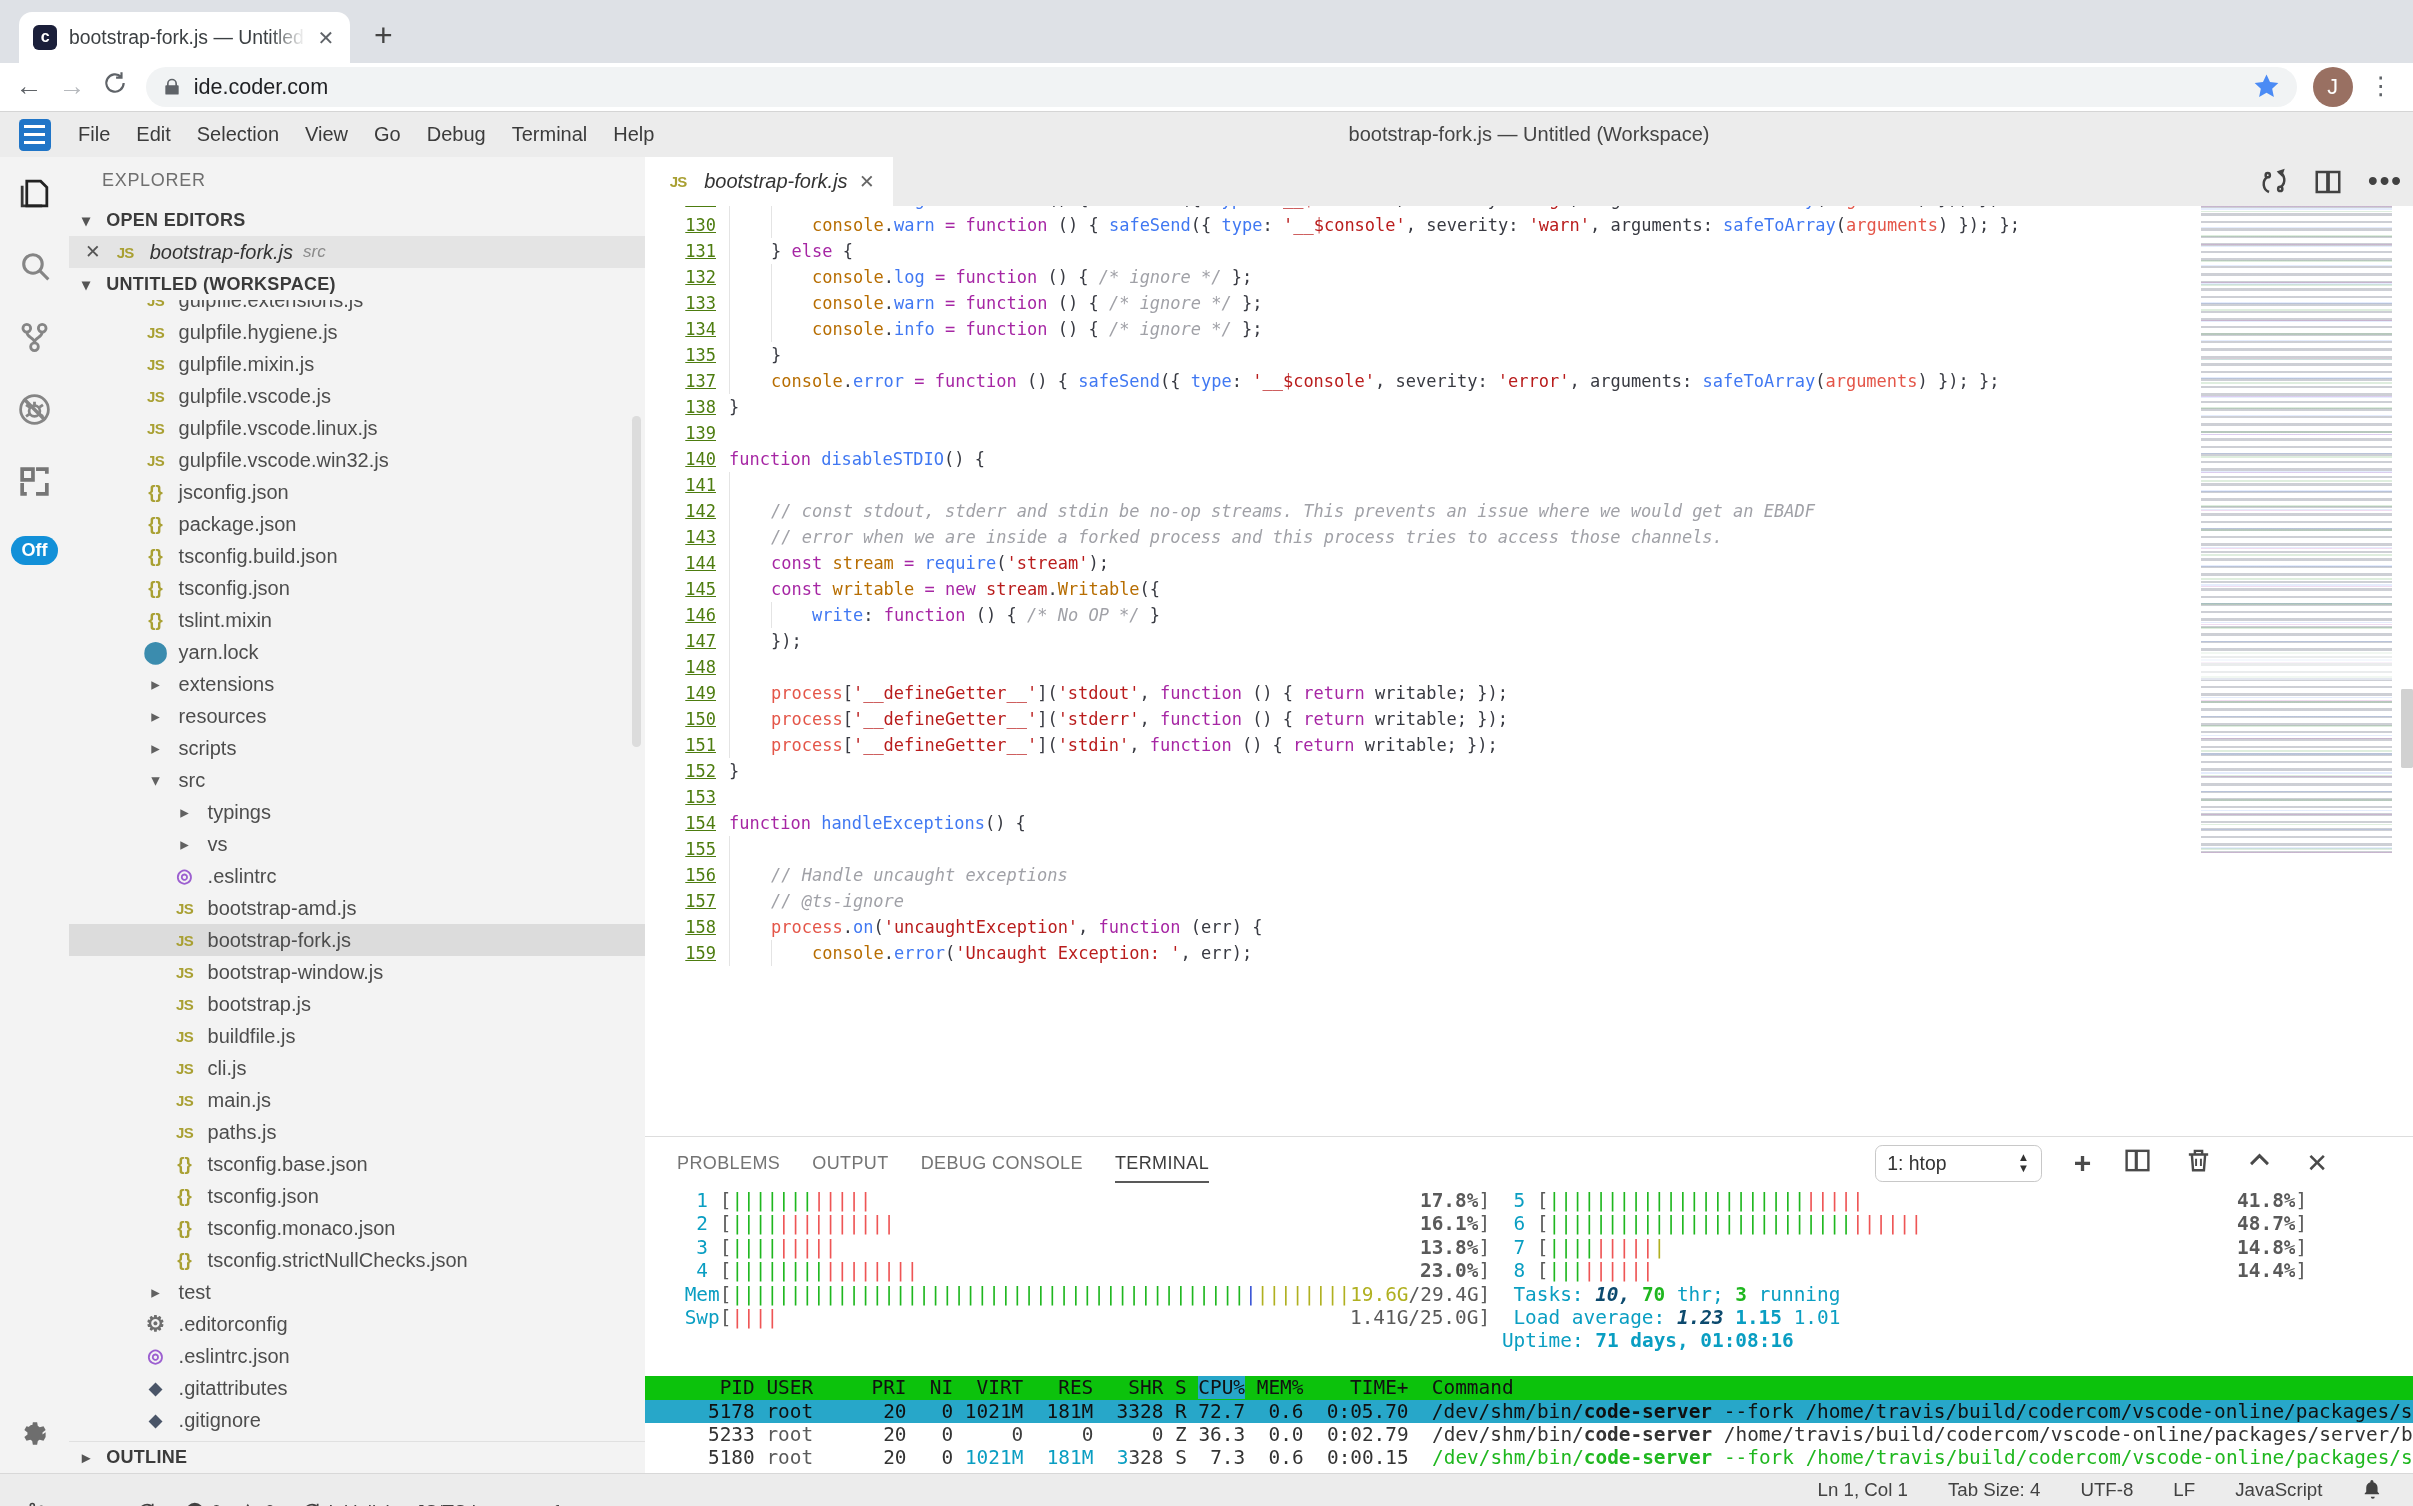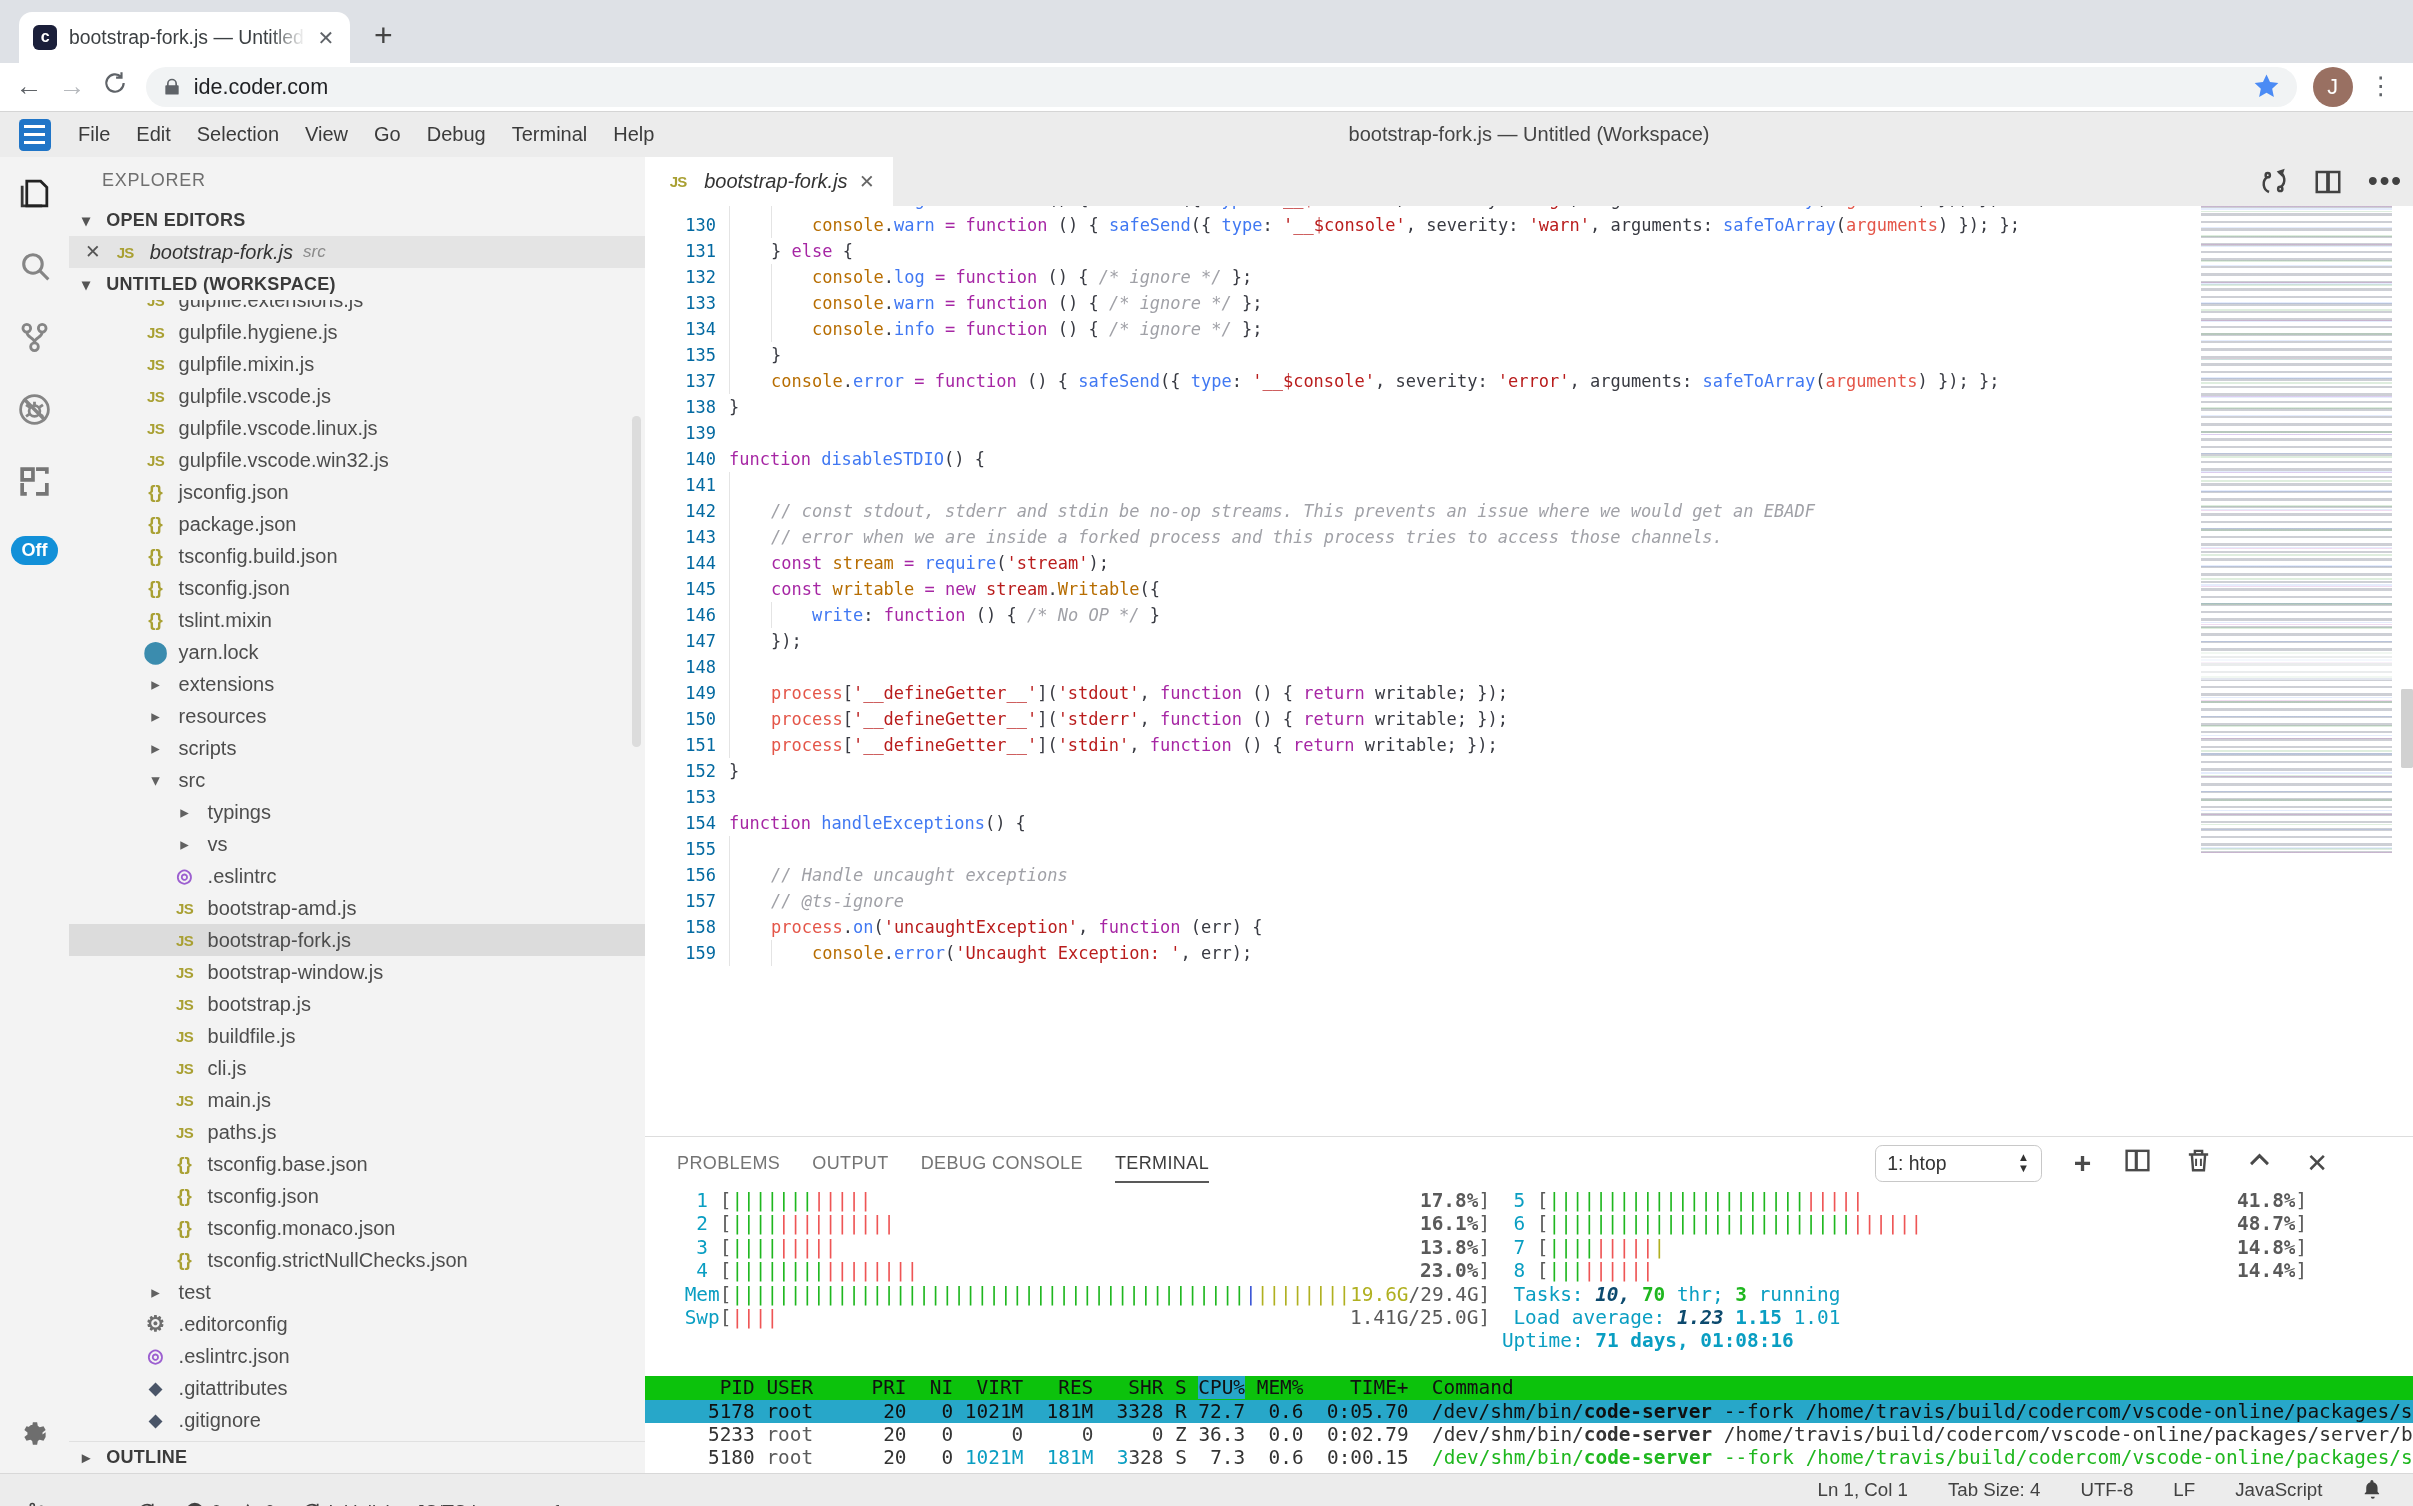--- a/index.html
+++ b/index.html
@@ -78,21 +78,21 @@
     align-items:center; gap:11.5px; padding:0 18.7px; }
   #etab .lbl { font-size:20px; font-style:italic; color:#333; }
   #etab .x { color:#666; font-size:18.7px; }
   #editoractions { position:absolute; right:11.5px; top:0; height:49px; display:flex; align-items:center; gap:24.4px; }
   #editoractions svg { width:30px; height:30px; }
   #editoractions .more { font-size:29px; color:#424242; letter-spacing:1.4px; line-height:14.4px;}
 
   #code { position:absolute; left:0; top:49px; width:1769px; height:930px; overflow:hidden;
     font:17px/26px "DejaVu Sans Mono", monospace; }
   .cline { height:26px; white-space:pre; display:flex; }
-  .cline .ln { width:71px; flex:none; text-align:right; color:#0369a1; padding-right:0; }
+  .cline .ln { width:71px; flex:none; text-align:right; color:#4d7c0f; padding-right:0;text-decoration:underline; }
   .cline .ctext { margin-left:13px; white-space:pre; }
   .ind { display:inline-block; height:26px; vertical-align:top;
     background:repeating-linear-gradient(to right,#e4e4e4 0 1.4px,transparent 1.4px 42px); }
   .tk-d { color:#383a42; } .tk-k { color:#a626a4; } .tk-s { color:#b91c1c; }
   .tk-f { color:#4078f2; } .tk-o { color:#b76d01; } .tk-r { color:#e45649; }
   .tk-c { color:#a0a1a7; font-style:italic; }
 
   #minimap { position:absolute; right:21.6px; top:49px; width:191px; height:647px; opacity:.9;
     background:
       repeating-linear-gradient(to bottom, rgba(166,38,164,.18) 0 1.4px, transparent 1.4px 38px),

